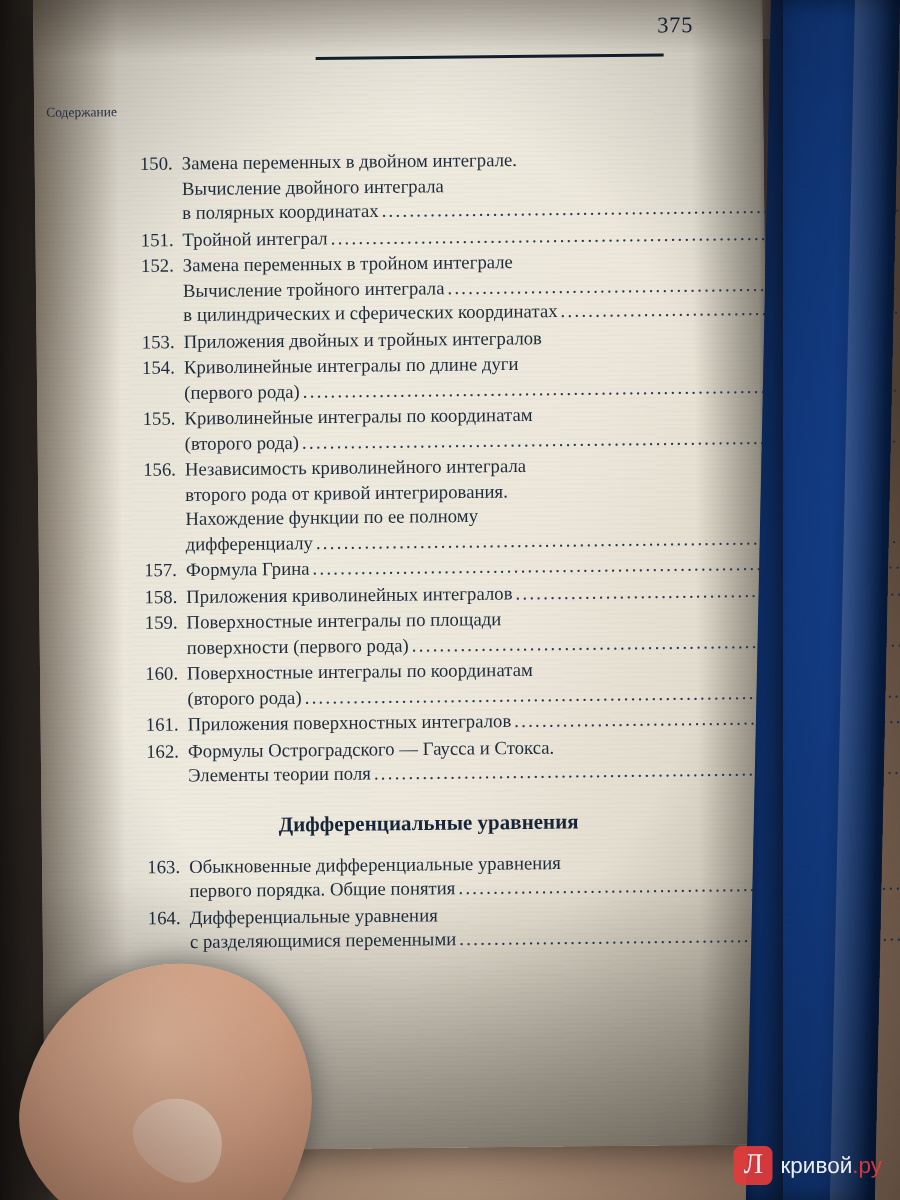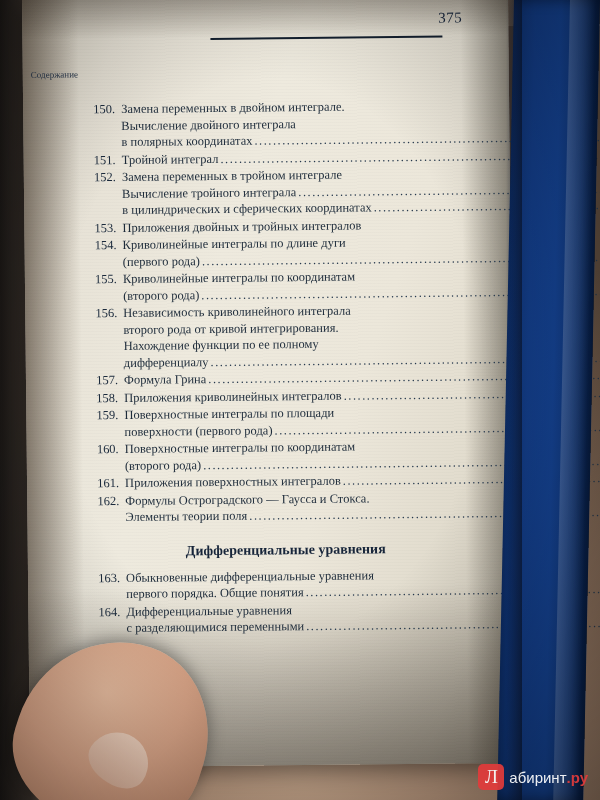--- a/index.html
+++ b/index.html
@@ -131,21 +131,21 @@
     position:absolute;right:12px;bottom:10px;
     display:flex;align-items:center;gap:5px;
     color:#ffffff;opacity:.92;
   }
   .logo-mark{
     width:26px;height:26px;border-radius:5px;background:#e23b3b;
     color:#fff;font-size:19px;line-height:26px;text-align:center;
     font-family:"Liberation Serif", serif;
   }
   .logo-txt{font-size:15px;font-family:"Liberation Sans", sans-serif;}
-  .logo-txt .ru{color:#e23b3b;font-weight:bold;}
+  .logo-txt .ru{color:#e23b3b;}
   
   .grain{
     position:absolute;left:0;top:0;width:486px;height:768px;
     background-image:repeating-linear-gradient(0deg, rgba(0,0,0,.015) 0 1px, rgba(255,255,255,0) 1px 3px);
     pointer-events:none;
   }
   .vign{
     position:absolute;left:0;top:0;width:600px;height:800px;
     background:radial-gradient(ellipse at 45% 45%, rgba(0,0,0,0) 45%, rgba(0,0,0,.35) 100%);
     pointer-events:none;
@@ -361,16 +361,16 @@
   <div class="cover-edge"></div>
 
   <div class="thumb">
     <div class="thumbnail"></div>
   </div>
 
   <div class="vign"></div>
 
   <div class="logo">
     <div class="logo-mark">Л</div>
-    <div class="logo-txt"><span>абиринт</span><span class="ru">.ру</span></div>
+    <div class="logo-txt"><span>кривой</span><span class="ru">.ру</span></div>
   </div>
 
 </div>
 
 </body></html>

